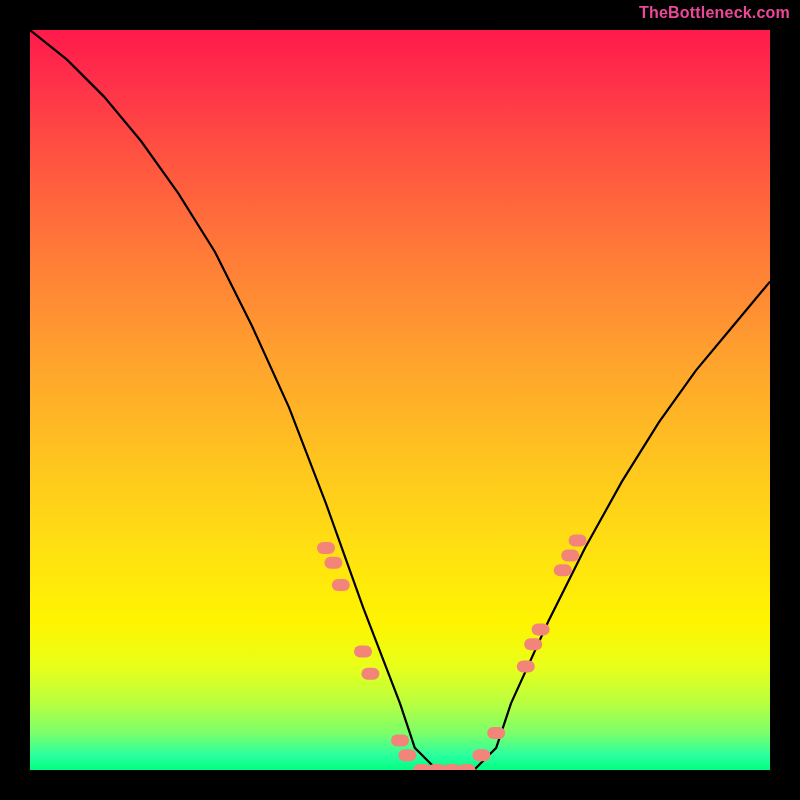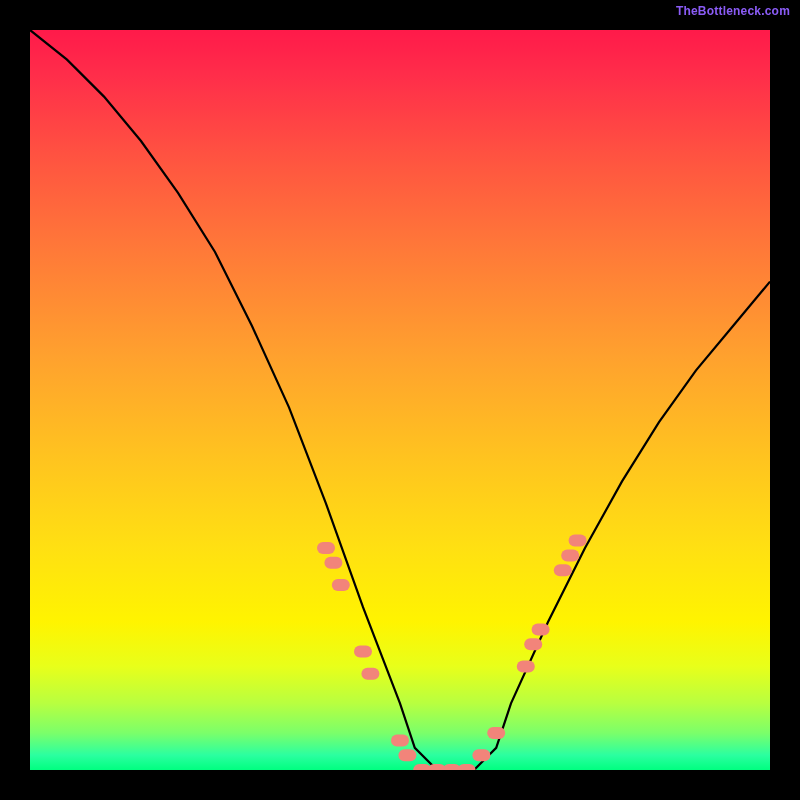--- a/index.html
+++ b/index.html
@@ -42,22 +42,22 @@
       #b8ff40 91%,
       #7bff6a 95%,
       #2bffa0 98%,
       #00ff80 100%
     );
   }
   .watermark {
     position: absolute;
     top: 4px;
     right: 10px;
-    color: #8b5cf6;
-    font-size: 12px;
+    color: #ec4899;
+    font-size: 16px;
     font-weight: 600;
     letter-spacing: 0.2px;
     user-select: none;
   }
   svg.curve {
     position: absolute;
     inset: 0;
   }
 </style>
 </head>

